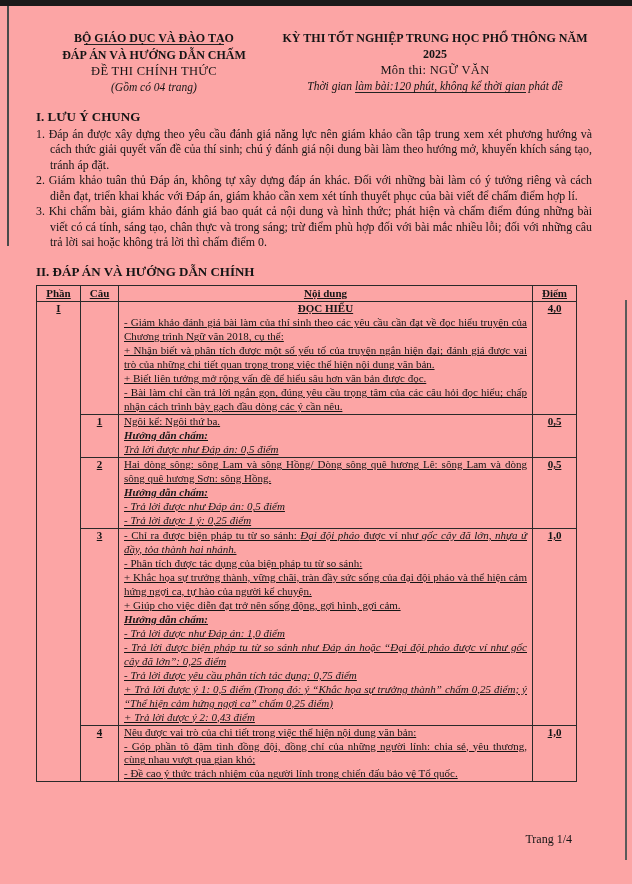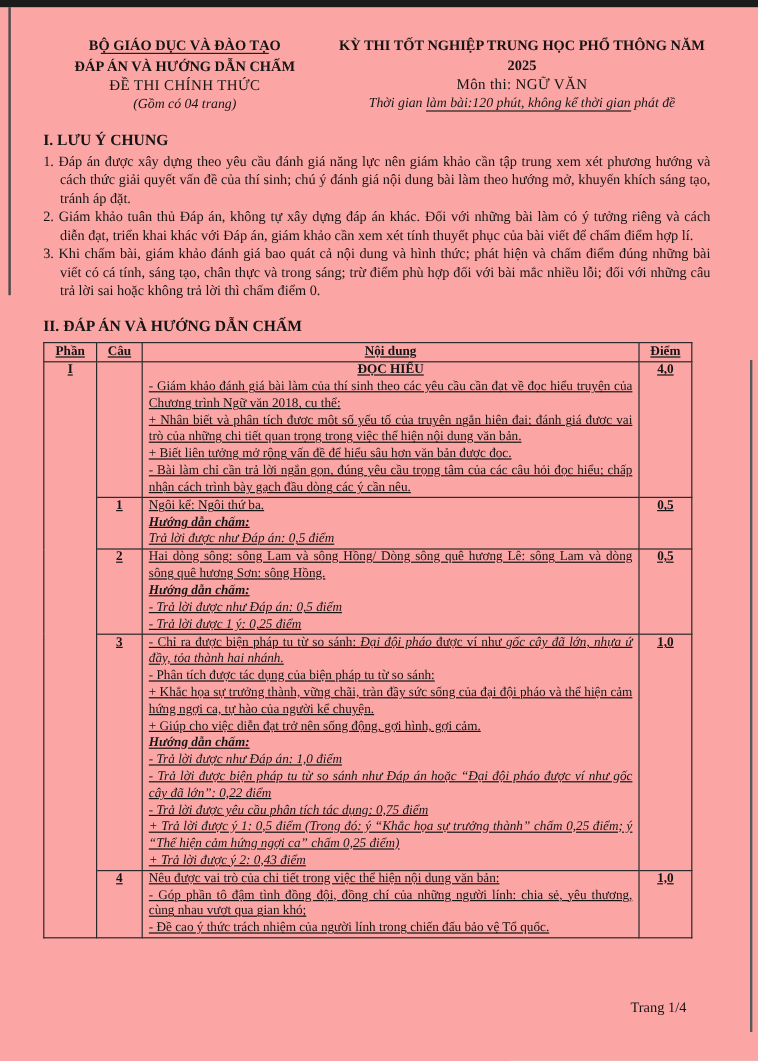--- a/index.html
+++ b/index.html
@@ -62,21 +62,21 @@
         <div class="h-b2">Môn thi: NGỮ VĂN</div>
         <div class="h-i"><span>Thời gian </span><span class="u">làm bài:120 phút, không kể thời gian</span><span> phát đề</span></div>
       </div>
     </div>
 
     <div class="sec-title">I. LƯU Ý CHUNG</div>
     <div class="note">1. Đáp án được xây dựng theo yêu cầu đánh giá năng lực nên giám khảo cần tập trung xem xét phương hướng và cách thức giải quyết vấn đề của thí sinh; chú ý đánh giá nội dung bài làm theo hướng mở, khuyến khích sáng tạo, tránh áp đặt.</div>
     <div class="note">2. Giám khảo tuân thủ Đáp án, không tự xây dựng đáp án khác. Đối với những bài làm có ý tưởng riêng và cách diễn đạt, triển khai khác với Đáp án, giám khảo cần xem xét tính thuyết phục của bài viết để chấm điểm hợp lí.</div>
     <div class="note">3. Khi chấm bài, giám khảo đánh giá bao quát cả nội dung và hình thức; phát hiện và chấm điểm đúng những bài viết có cá tính, sáng tạo, chân thực và trong sáng; trừ điểm phù hợp đối với bài mắc nhiều lỗi; đối với những câu trả lời sai hoặc không trả lời thì chấm điểm 0.</div>
 
-    <div class="sec-title">II. ĐÁP ÁN VÀ HƯỚNG DẪN CHẤM</div>
+    <div class="sec-title">II. ĐÁP ÁN VÀ HƯỚNG DẪN CHÍNH</div>
 
     <table>
       <colgroup>
           <col class="c-phan">
           <col class="c-cau">
           <col>
           <col class="c-diem">
         </colgroup>
       <tbody>
           <tr>
@@ -118,21 +118,21 @@
       </tr>
       <tr>
         <td class="cau">3</td>
         <td>
           <div class="jl"><span>- Chỉ ra được biện pháp tu từ so sánh: </span><span class="it">Đại đội pháo</span><span> được ví như </span><span class="it">gốc cây đã lớn, nhựa ứ đầy, tỏa thành hai nhánh.</span></div>
           <div class="jl">- Phân tích được tác dụng của biện pháp tu từ so sánh:</div>
           <div class="jl">+ Khắc họa sự trưởng thành, vững chãi, tràn đầy sức sống của đại đội pháo và thể hiện cảm hứng ngợi ca, tự hào của người kể chuyện.</div>
           <div class="jl">+ Giúp cho việc diễn đạt trở nên sống động, gợi hình, gợi cảm.</div>
           <div class="hdc">Hướng dẫn chấm:</div>
           <div class="it jl">- Trả lời được như Đáp án: 1,0 điểm</div>
-          <div class="it jl">- Trả lời được biện pháp tu từ so sánh như Đáp án hoặc “Đại đội pháo được ví như gốc cây đã lớn”: 0,22 điểm</div>
+          <div class="it jl">- Trả lời được biện pháp tu từ so sánh như Đáp án hoặc “Đại đội pháo được ví như gốc cây đã lớn”: 0,25 điểm</div>
           <div class="it jl">- Trả lời được yêu cầu phân tích tác dụng: 0,75 điểm</div>
           <div class="it jl">+ Trả lời được ý 1: 0,5 điểm (Trong đó: ý “Khắc họa sự trưởng thành” chấm 0,25 điểm; ý “Thể hiện cảm hứng ngợi ca” chấm 0,25 điểm)</div>
           <div class="it jl">+ Trả lời được ý 2: 0,43 điểm</div>
         </td>
         <td class="score">1,0</td>
       </tr>
       <tr>
         <td class="cau">4</td>
         <td>
           <div class="jl">Nêu được vai trò của chi tiết trong việc thể hiện nội dung văn bản:</div>

